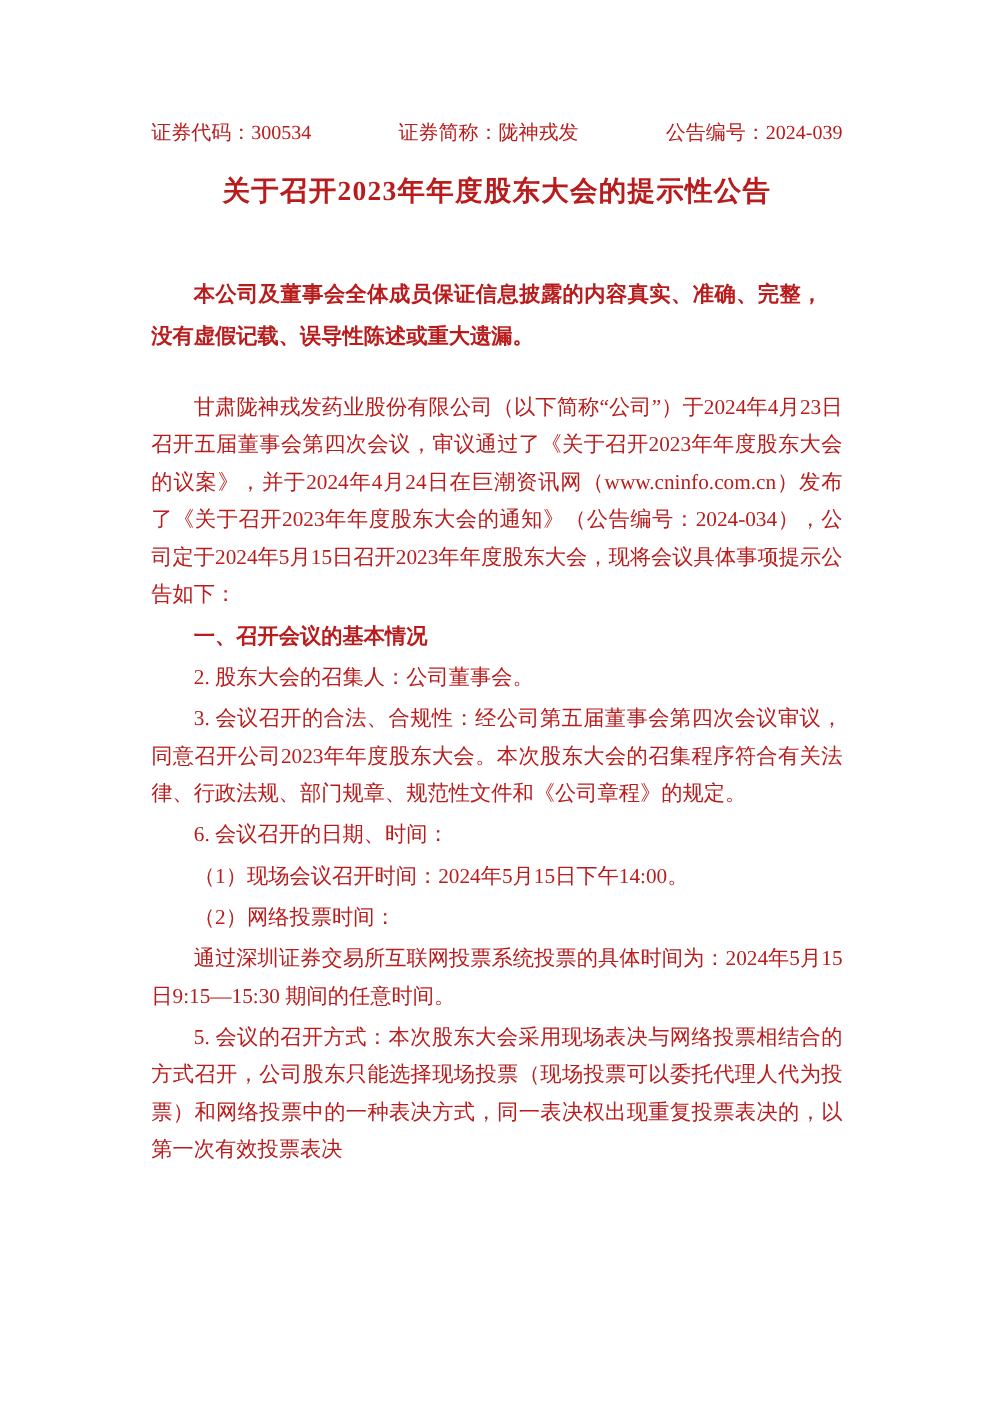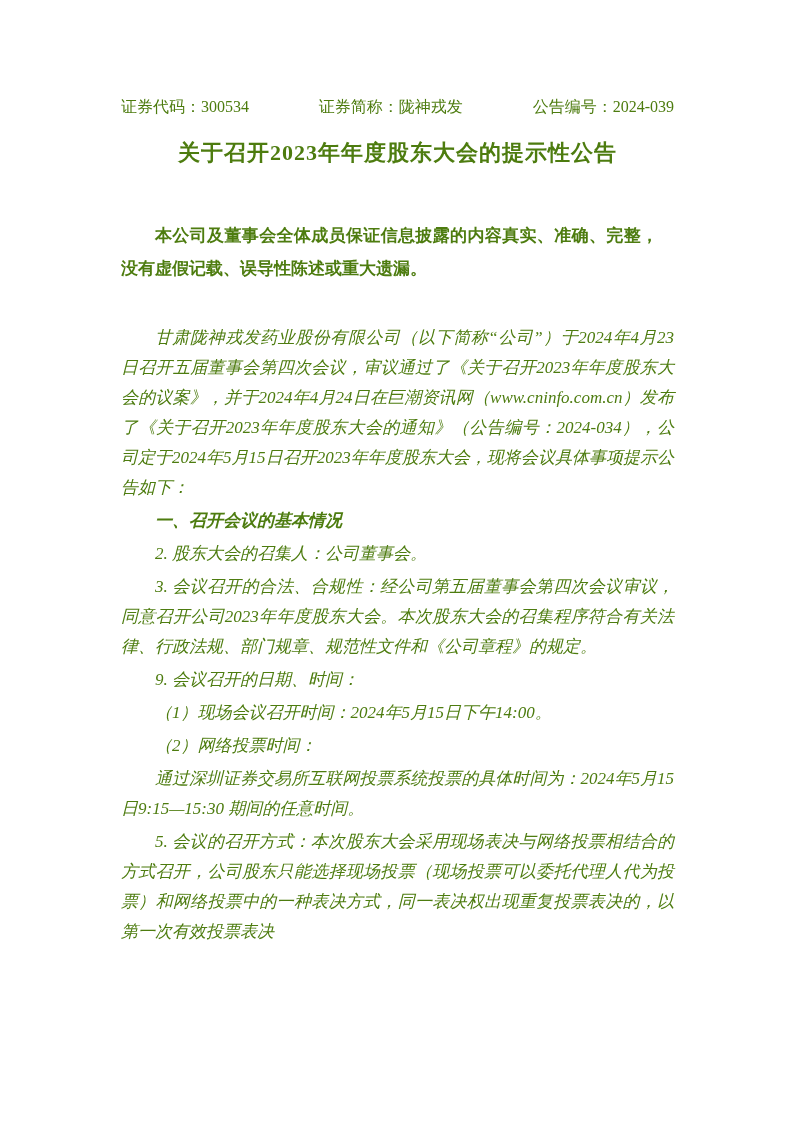--- a/index.html
+++ b/index.html
@@ -9,21 +9,21 @@
   }
   .page {
     position: relative;
     width: 794px;
     height: 1122px;
     margin: 0 auto;
     background: #ffffff;
     box-sizing: border-box;
     padding: 96px 120px 0 121px;
     font-family: "Liberation Serif", "DejaVu Serif", serif;
-    color: #4d7c0f;
+    color: #b91c1c;
     overflow: hidden;
   }
   .doc-header {
     display: flex;
     justify-content: space-between;
     align-items: baseline;
     font-size: 16px;
     line-height: 21px;
     white-space: nowrap;
   }
@@ -37,21 +37,21 @@
   .title-line1 { margin-top: 44px; }
   .title-line2 { margin-top: 16px; }
   .disclaimer {
     margin: 46px 16px 0 0;
     font-weight: bold;
     font-size: 17px;
     line-height: 33px;
     text-indent: 2em;
     text-align: justify;
   }
-  .doc-body { margin-top: 38px; font-style: italic; }
+  .doc-body { margin-top: 26px; }
   .para {
     margin: 3px 0 0 0;
     font-size: 17px;
     line-height: 30px;
     text-indent: 2em;
     text-align: justify;
   }
   .para.bold { font-weight: bold; }
 </style>
 </head>
@@ -67,20 +67,20 @@
 
   <div class="doc-title title-line2">关于召开2023年年度股东大会的提示性公告</div>
 
   <p class="disclaimer">本公司及董事会全体成员保证信息披露的内容真实、准确、完整，没有虚假记载、误导性陈述或重大遗漏。</p>
 
   <div class="doc-body">
     <p class="para">甘肃陇神戎发药业股份有限公司（以下简称“公司”）于2024年4月23日召开五届董事会第四次会议，审议通过了《关于召开2023年年度股东大会的议案》，并于2024年4月24日在巨潮资讯网（www.cninfo.com.cn）发布了《关于召开2023年年度股东大会的通知》（公告编号：2024-034），公司定于2024年5月15日召开2023年年度股东大会，现将会议具体事项提示公告如下：</p>
     <p class="para bold">一、召开会议的基本情况</p>
     <p class="para">2. 股东大会的召集人：公司董事会。</p>
     <p class="para">3. 会议召开的合法、合规性：经公司第五届董事会第四次会议审议，同意召开公司2023年年度股东大会。本次股东大会的召集程序符合有关法律、行政法规、部门规章、规范性文件和《公司章程》的规定。</p>
-    <p class="para">9. 会议召开的日期、时间：</p>
+    <p class="para">6. 会议召开的日期、时间：</p>
     <p class="para">（1）现场会议召开时间：2024年5月15日下午14:00。</p>
     <p class="para">（2）网络投票时间：</p>
     <p class="para">通过深圳证券交易所互联网投票系统投票的具体时间为：2024年5月15日9:15—15:30 期间的任意时间。</p>
     <p class="para">5. 会议的召开方式：本次股东大会采用现场表决与网络投票相结合的方式召开，公司股东只能选择现场投票（现场投票可以委托代理人代为投票）和网络投票中的一种表决方式，同一表决权出现重复投票表决的，以第一次有效投票表决</p>
   </div>
 
 </div>
 
 </body></html>

